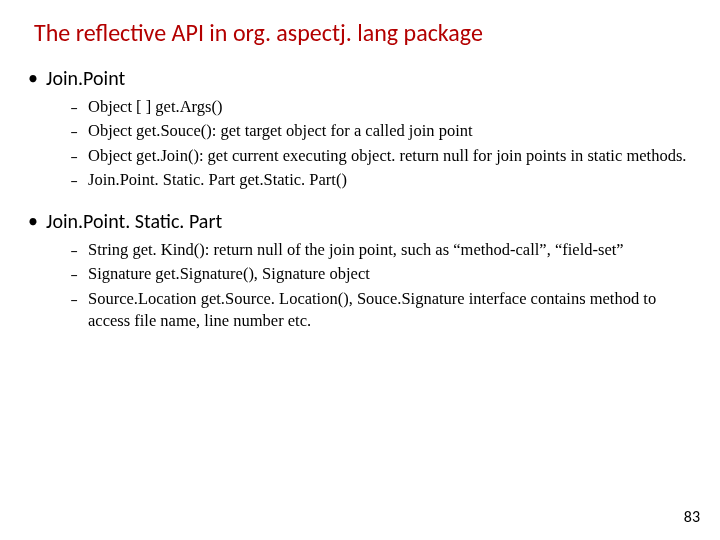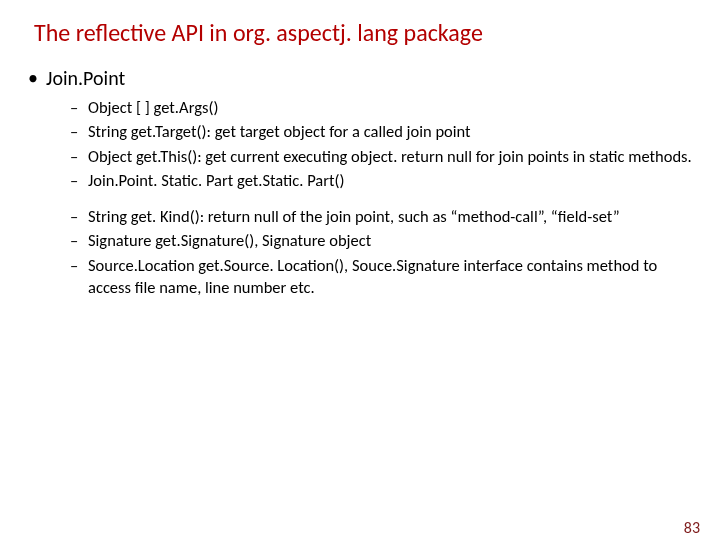--- a/index.html
+++ b/index.html
@@ -44,58 +44,62 @@
     font-size: 16.5px;
     line-height: 1.35;
     margin: 2px 0;
     display: flex;
   }
   .subitem .dash {
     flex: 0 0 18px;
   }
   .subitem .txt {
     flex: 1 1 auto;
+    font-family: Liberation Serif, serif;
   }
   .pagenum {
     position: absolute;
     right: 20px;
-    bottom: 3px;
+    bottom: 14px;
     font-size: 16px;
-    color: #7f1d1d;
+    color: #000000;
   }
 </style>
 </head>
 <body>
 
 <div class="slide">
 
   <h1 class="title">The reflective API in org. aspectj. lang package</h1>
 
   <div class="top-bullet">
     <span class="bullet">•</span><span>Join.Point</span>
   </div>
   <div class="sublist">
     <div class="subitem">
         <span class="dash">–</span>
         <span class="txt">Object [ ] get.Args()</span>
       </div>
     <div class="subitem">
         <span class="dash">–</span>
-        <span class="txt">String get.Target(): get target object for a called join point</span>
+        <span class="txt">Object get.Souce(): get target object for a called join point</span>
       </div>
     <div class="subitem">
         <span class="dash">–</span>
-        <span class="txt">Object get.This(): get current executing object. return null for join points in static methods.</span>
+        <span class="txt">Object get.Join(): get current executing object. return null for join points in static methods.</span>
       </div>
     <div class="subitem">
         <span class="dash">–</span>
         <span class="txt">Join.Point. Static. Part get.Static. Part()</span>
       </div>
   </div>
 
+  <div class="top-bullet">
+    <span class="bullet">•</span><span>Join.Point. Static. Part</span>
+  </div>
   <div class="sublist">
     <div class="subitem">
         <span class="dash">–</span>
         <span class="txt">String get. Kind(): return null of the join point, such as “method-call”, “field-set”</span>
       </div>
     <div class="subitem">
         <span class="dash">–</span>
         <span class="txt">Signature get.Signature(), Signature object</span>
       </div>
     <div class="subitem">

